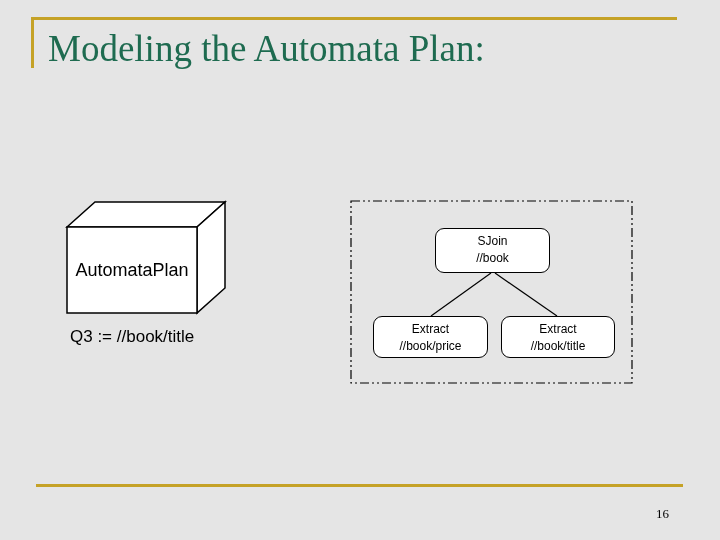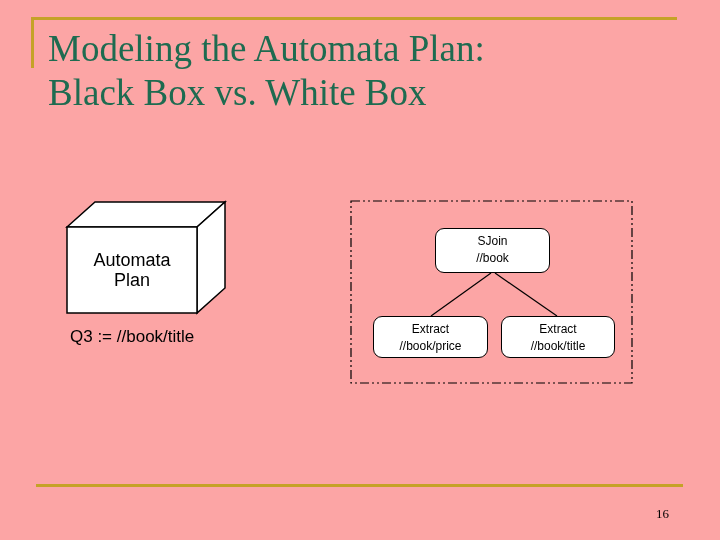--- a/index.html
+++ b/index.html
@@ -5,21 +5,21 @@
   html, body {
     margin: 0;
     padding: 0;
     background: #ffffff;
     font-family: "Liberation Sans", sans-serif;
   }
   .slide {
     position: relative;
     width: 720px;
     height: 540px;
-    background: #fca5a5;
+    background: #e5e5e5;
     overflow: hidden;
   }
   
   .accent-top {
     position: absolute;
     left: 31px; top: 17px;
     width: 646px; height: 3px;
     background: #C5A227;
   }
   .accent-left {
@@ -50,21 +50,21 @@
     left: 0; top: 0;
     width: 720px; height: 540px;
     pointer-events: none;
   }
   
   .cube-label {
     position: absolute;
     left: 67px; top: 227px;
     width: 130px; height: 86px;
     display: flex;
-    flex-direction: column;
+    flex-direction: row;
     align-items: center;
     justify-content: center;
     font-size: 18px;
     line-height: 20px;
     color: #000000;
     text-align: center;
   }
   
   .queries {
     position: absolute;
@@ -111,21 +111,20 @@
 <body>
 
 <div class="slide">
 
   <div class="accent-top"></div>
   <div class="accent-left"></div>
   <div class="accent-bottom"></div>
 
   <div class="title">
     <div>Modeling the Automata Plan:</div>
-    <div>Black Box vs. White Box</div>
   </div>
 
   <svg class="diagram-svg" viewBox="0 0 720 540" xmlns="http://www.w3.org/2000/svg">
 
     <polygon points="67,227 95,202 225,202 197,227" fill="#ffffff" stroke="#000000" stroke-width="1.5" stroke-linejoin="miter"></polygon>
 
     <polygon points="197,227 225,202 225,288 197,313" fill="#ffffff" stroke="#000000" stroke-width="1.5" stroke-linejoin="miter"></polygon>
 
     <rect x="67" y="227" width="130" height="86" fill="#ffffff" stroke="#000000" stroke-width="1.5"></rect>
 

